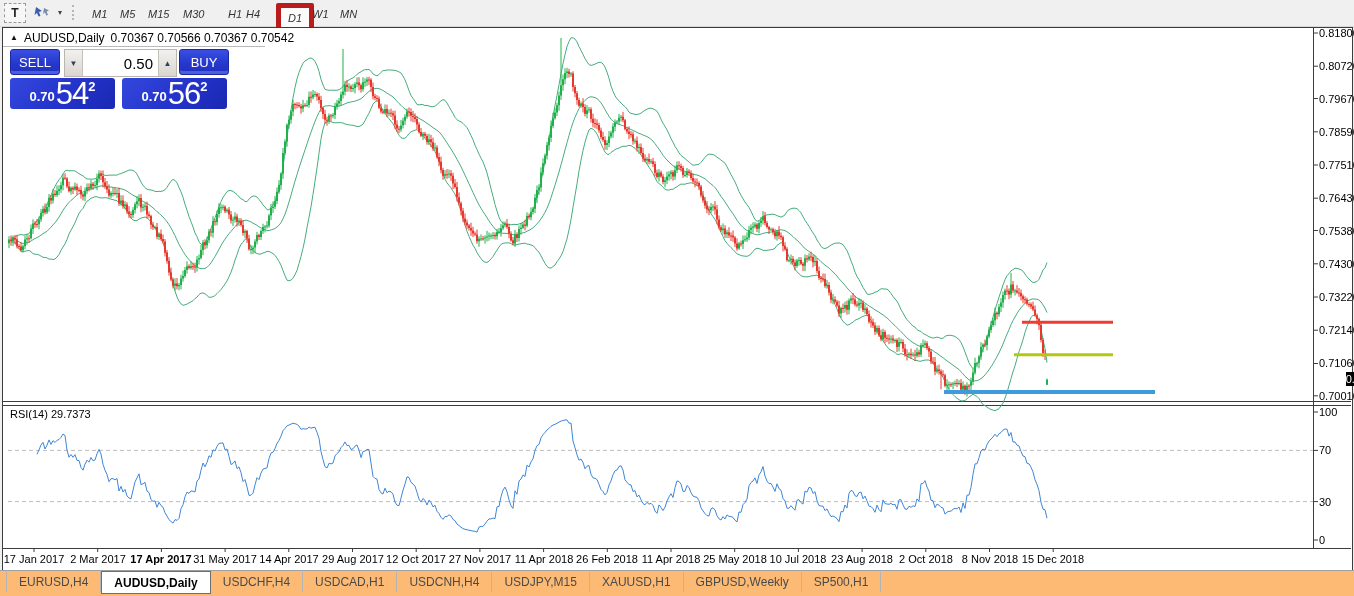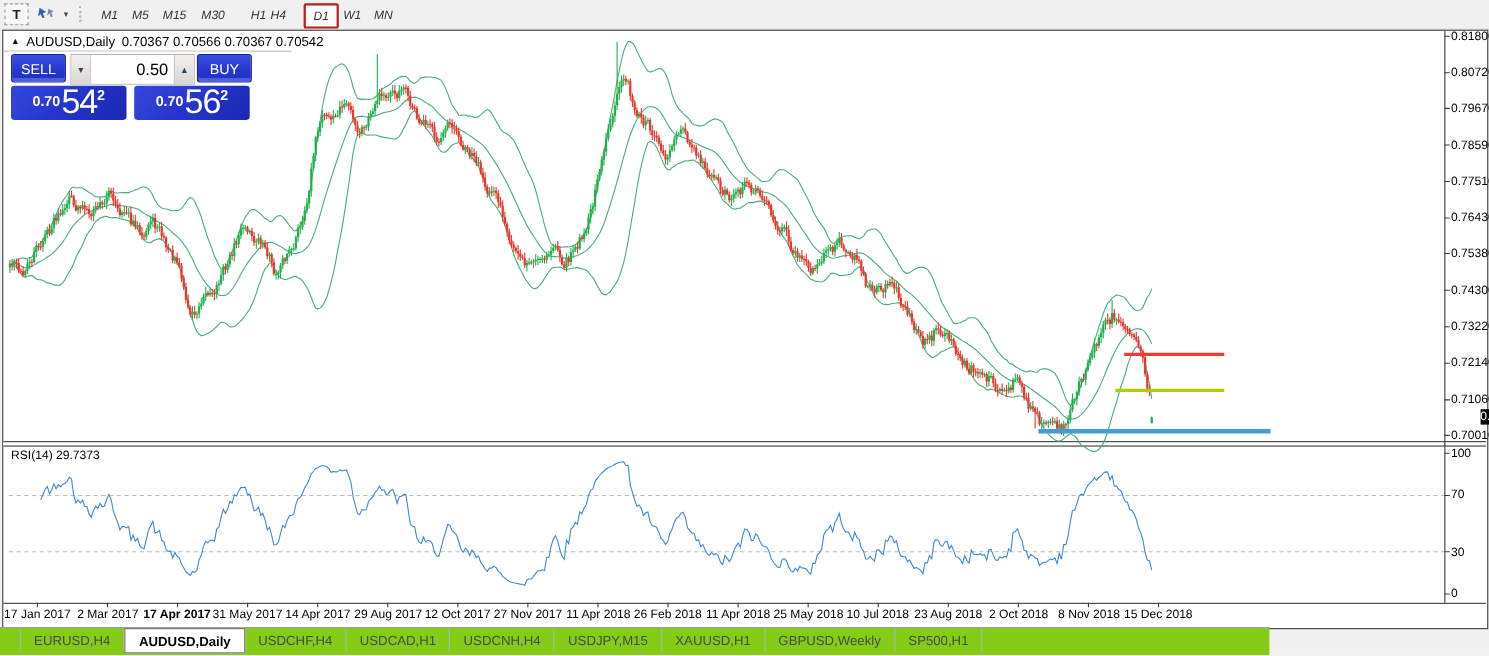--- a/index.html
+++ b/index.html
@@ -10,21 +10,21 @@
   #toolbar{left:0;top:0;width:1354px;height:26px;background:#f0f0f0;border-bottom:1px solid #d8d8d8;}
   .tool-btn{position:absolute;top:3px;height:18px;display:flex;align-items:center;justify-content:center;
             font-size:11px;color:#222;cursor:default;}
   #text-tool{left:4px;width:20px;border:1px dashed #9a9a9a;background:#f7f7f7;font-weight:bold;font-size:12px;}
   #style-btn{left:30px;width:24px;}
   #style-caret{left:54px;width:12px;font-size:8px;color:#444;}
   #tb-grip{position:absolute;left:72px;top:5px;height:15px;width:3px;
            border-left:2px dotted #b5b5b5;}
   .tf-btn{position:absolute;top:3px;height:19px;padding:0 7px;display:flex;align-items:center;
           font-size:11px;color:#333;border:1px solid transparent;border-radius:2px;font-style:italic;}
-  .tf-btn.active{background:#fbfbfb;border:2px solid #b91c1c;}
+  .tf-btn.active{background:#fbfbfb;border:5px solid #b91c1c;}
   
   #chart-frame{left:2px;top:27px;width:1349px;height:543px;background:#ffffff;
                border:1px solid #3c3c3c;}
   #pane-splitter{left:3px;top:401px;width:1348px;height:3px;background:#ffffff;
                  border-top:1px solid #3c3c3c;border-bottom:1px solid #3c3c3c;}
   #axis-bottom-line{left:3px;top:548px;width:1348px;height:0;border-top:1px solid #3c3c3c;}
   #axis-vline{left:1313px;top:28px;width:0;height:520px;border-left:1px solid #3c3c3c;}
   
   #chart-header{left:10px;top:31px;height:14px;display:flex;align-items:center;gap:6px;
                 font-size:12px;color:#000;z-index:5;}
@@ -42,37 +42,37 @@
              border:1px solid #b9b6b0;background:#fff;display:flex;}
   .spin-btn{width:17px;height:100%;background:linear-gradient(180deg,#f2f1ef,#d9d6d1);
             border:0;display:flex;align-items:center;justify-content:center;
             font-size:8px;color:#33415e;}
   #spin-down{border-right:1px solid #c4c1bb;}
   #spin-up{border-left:1px solid #c4c1bb;}
   #vol-input{flex:1;border:0;outline:none;font-family:"Liberation Sans",sans-serif;
              font-size:15px;text-align:right;padding:0 5px 0 0;color:#000;min-width:0;}
   .big-quote{position:absolute;top:31px;width:105px;height:31px;border-radius:3px;
              background:linear-gradient(135deg,#3448de 0%,#2433c9 55%,#1a28b2 100%);
-             color:#fff;display:flex;align-items:center;justify-content:center;
+             color:#fff;display:flex;align-items:flex-end;justify-content:center;
              padding-bottom:2px;box-sizing:border-box;}
   #sell-quote{left:2px;}
   #buy-quote{left:114px;}
   .q-small{font-size:13px;font-weight:bold;margin:0 1px 3px 0;}
   .q-big{font-size:31px;line-height:27px;letter-spacing:-1px;}
   .q-sup{font-size:13px;font-weight:bold;align-self:flex-start;margin-top:1px;}
   
   .price-label{position:absolute;left:1319px;font-size:11px;color:#000;transform:translateY(-6px);}
   .rsi-label{position:absolute;left:1319px;font-size:11px;color:#000;transform:translateY(-6px);}
   #price-tag{position:absolute;left:1314px;width:39px;height:14px;background:#000;color:#fff;
              font-size:11px;display:flex;align-items:center;justify-content:center;z-index:4;}
   #rsi-ind-label{left:10px;top:408px;font-size:11px;color:#000;z-index:5;}
   .date-label{position:absolute;top:553px;font-size:11px;color:#000;transform:translateX(-50%);white-space:nowrap;}
   
-  #tabbar{left:0;top:570px;width:1154px;height:26px;background:#84cc16;border-top:1px solid #a0a0a0;
-          display:flex;align-items:flex-start;padding-left:18px;box-sizing:border-box;}
+  #tabbar{left:0;top:570px;width:1354px;height:26px;background:#fdba74;border-top:1px solid #a0a0a0;
+          display:flex;align-items:flex-start;padding-left:6px;box-sizing:border-box;}
   .tab{height:20px;padding:0 12px;display:flex;align-items:center;font-size:12px;color:#4a4a4a;
        border-right:1px solid #b4b4b4;margin-top:1px;white-space:nowrap;}
   .tab:first-child{border-left:1px solid #b4b4b4;}
   .tab.active{background:#fff;border:1px solid #6e6e6e;color:#000;font-weight:bold;height:21px;margin-top:0;}
   svg{position:absolute;left:0;top:0;z-index:2;}
 </style>
 </head>
 <body>
 
 <div id="screen">

